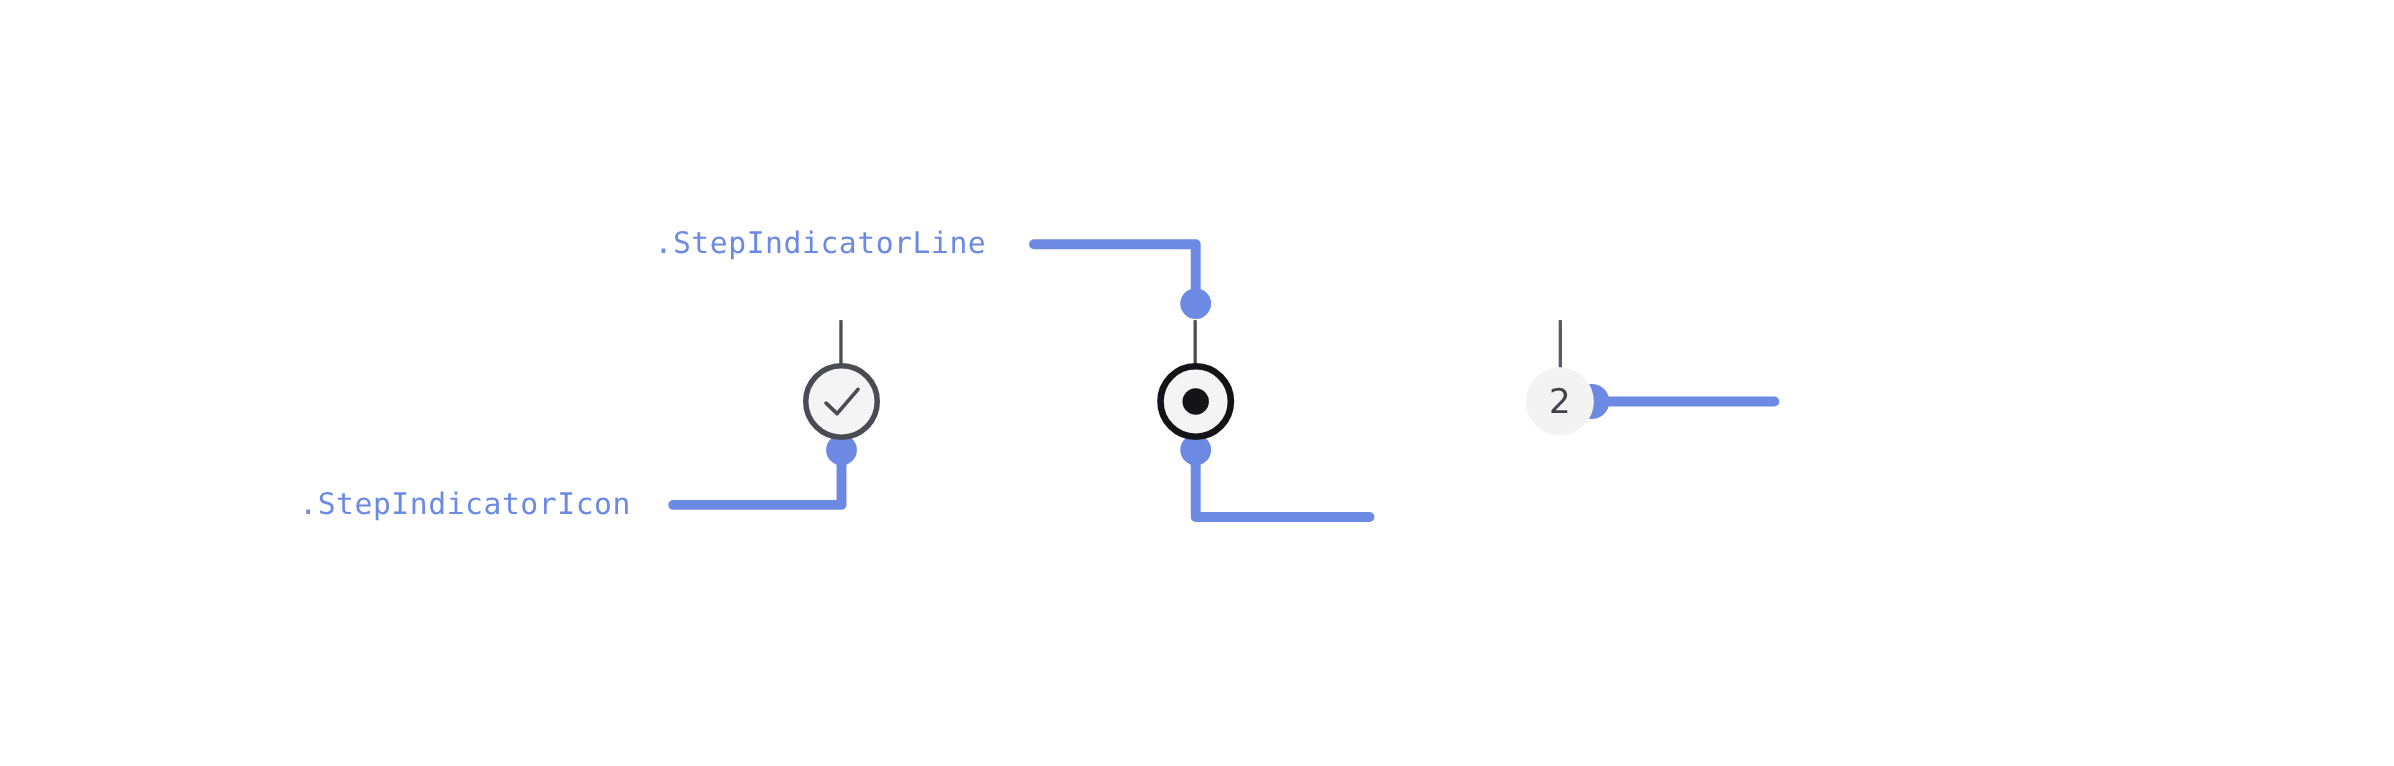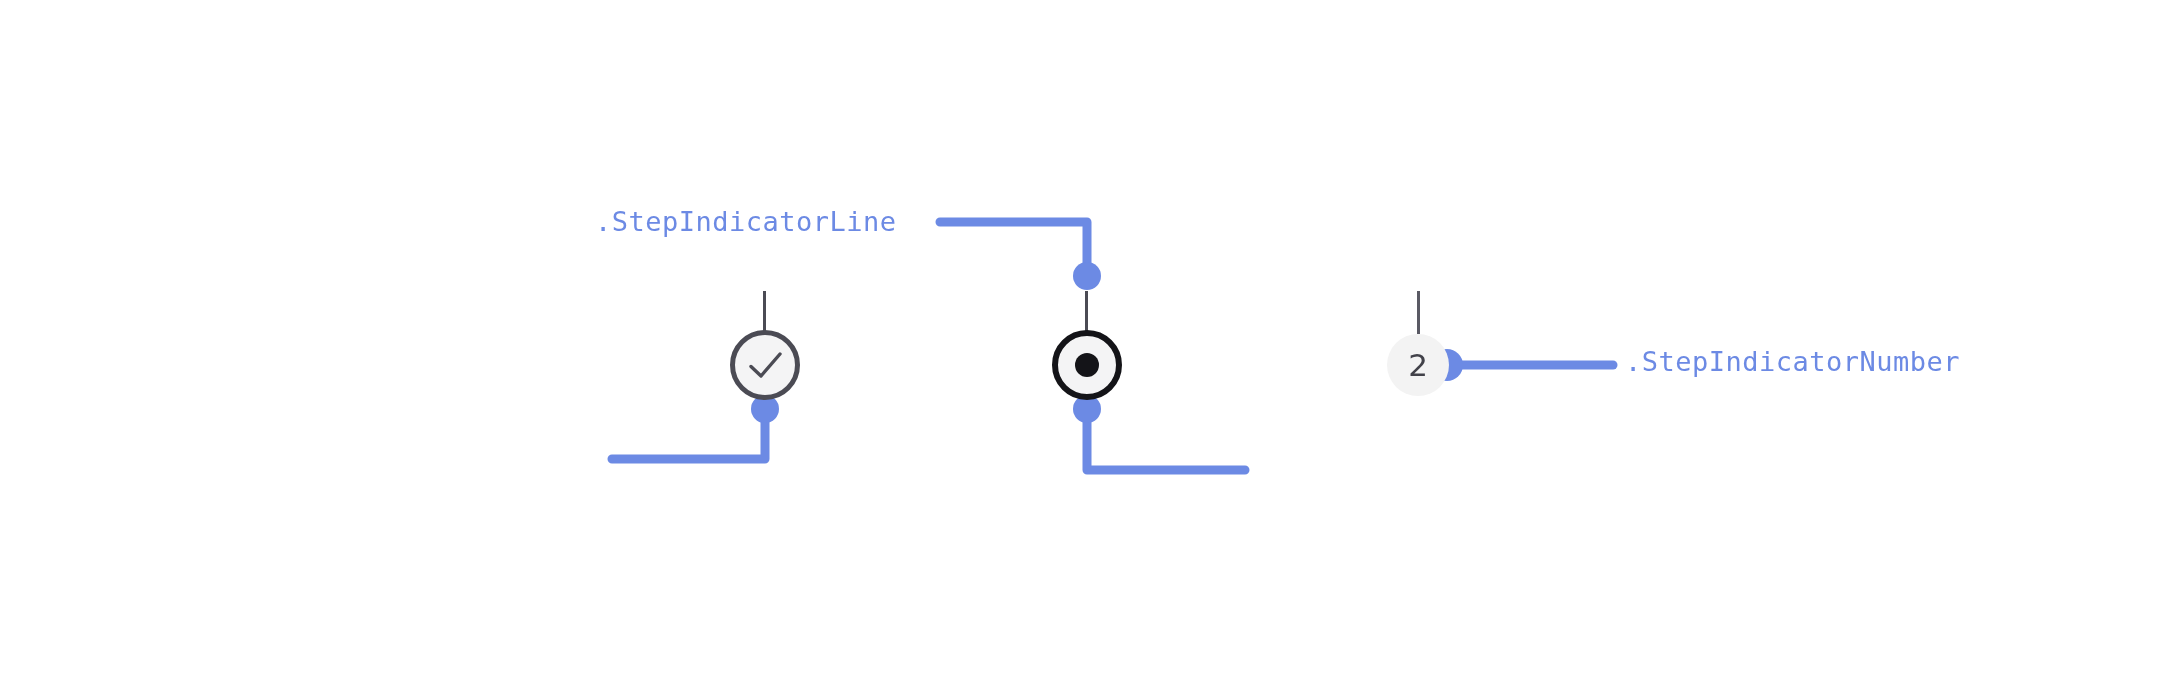--- a/index.html
+++ b/index.html
@@ -103,23 +103,23 @@
     <g fill="#6c8ae4">
       <circle cx="1087" cy="276" r="14"></circle>
       <circle cx="765" cy="409" r="14"></circle>
       <circle cx="1087" cy="409" r="14"></circle>
       <circle cx="1447" cy="365" r="16"></circle>
     </g>
   </svg>
 
   <div class="anno-label" style="left:595px; top:208px;">.StepIndicatorLine</div>
 
+  <div class="anno-label" style="left:272px; top:445px;">.StepIndicatorIcon</div>
 
 
-  <div class="anno-label" style="left:1625px; top:348px;">.StepIndicatorNumber</div>
 
   <div class="step">
     <div class="tick-line" style="left:763px; top:291px; height:43px;"></div>
     <div class="step-circle circle-done" style="left:730px; top:330px;"></div>
     <svg style="position:absolute; left:730px; top:330px;" width="70" height="70" viewBox="0 0 70 70" xmlns="http://www.w3.org/2000/svg">
       <path d="M 21 36.5 L 31 46 L 50 24" fill="none" stroke="#4b4b54" stroke-width="3.4" stroke-linecap="round" stroke-linejoin="round"></path>
     </svg>
   </div>
 
   <div class="step">

